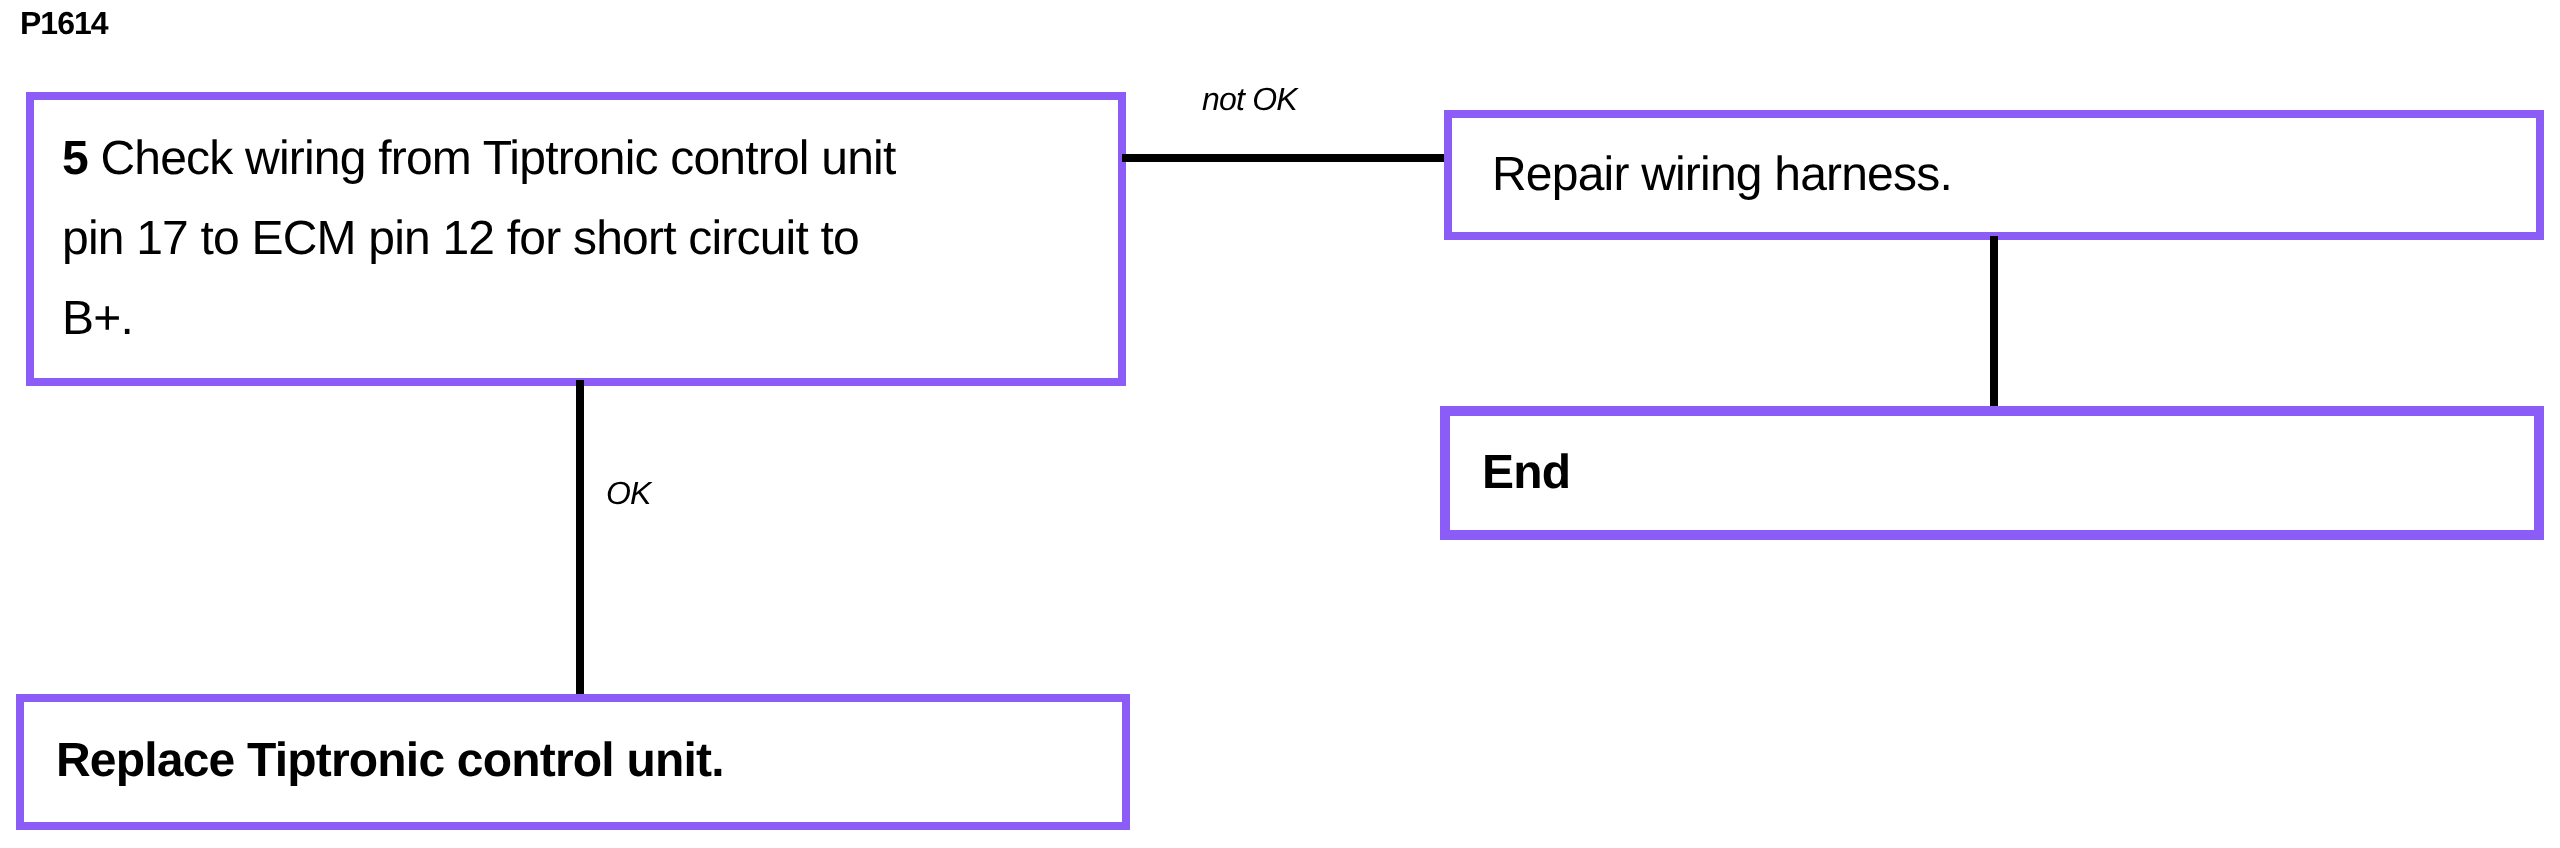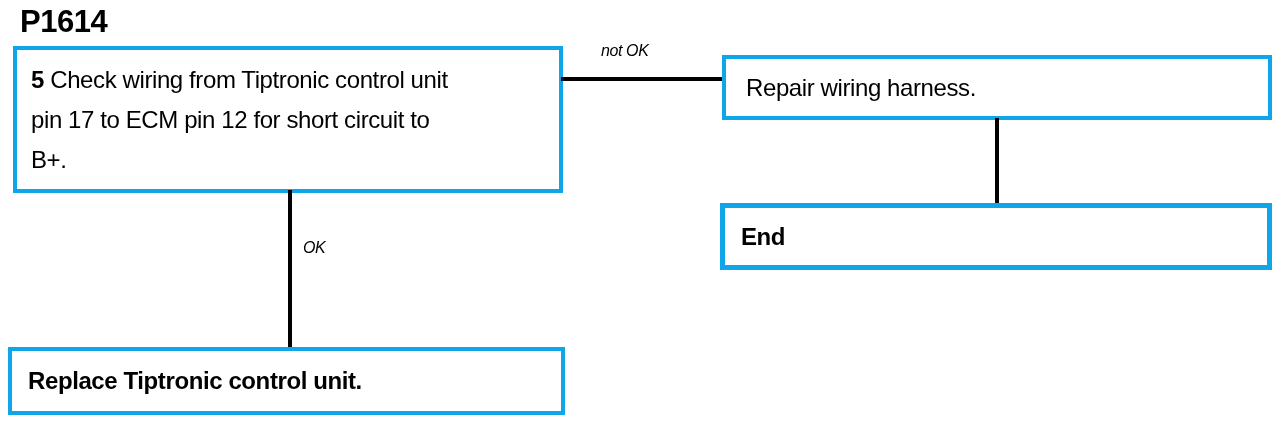--- a/index.html
+++ b/index.html
@@ -12,30 +12,30 @@
     width: 1280px;
     height: 424px;
     background: #ffffff;
     overflow: hidden;
     font-family: "Liberation Sans", "DejaVu Sans", sans-serif;
     color: #000000;
     letter-spacing: -0.4px;
   }
   .heading {
     position: absolute;
-    left: 20px;
+    left: 10px;
     top: 4px;
-    font-size: 31px;
+    font-size: 16px;
     font-weight: bold;
     letter-spacing: -0.5px;
   }
   .node {
     position: absolute;
     box-sizing: border-box;
-    border: 4px solid #0ea5e9;
+    border: 4px solid #8b5cf6;
     background: #ffffff;
     font-size: 24px;
     line-height: 40px;
   }
   .node.step {
     left: 13px;
     top: 46px;
     width: 550px;
     height: 147px;
     padding: 10px 14px;

